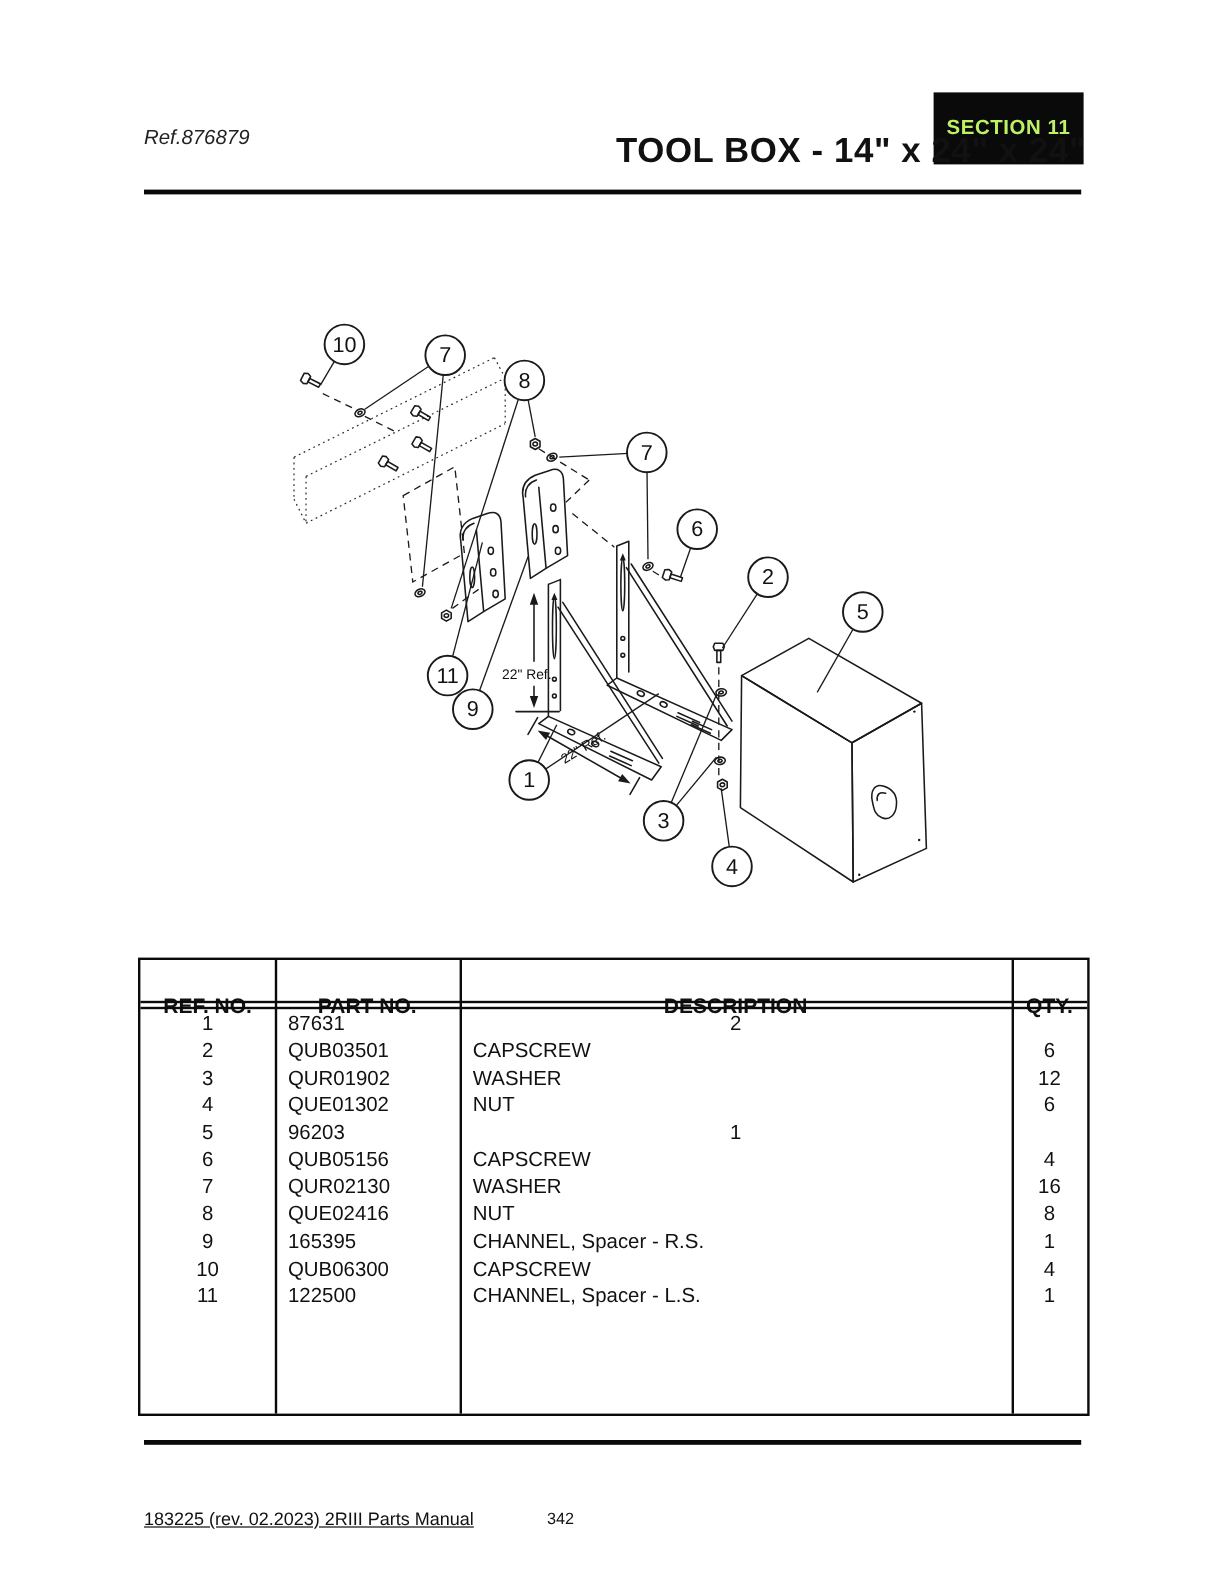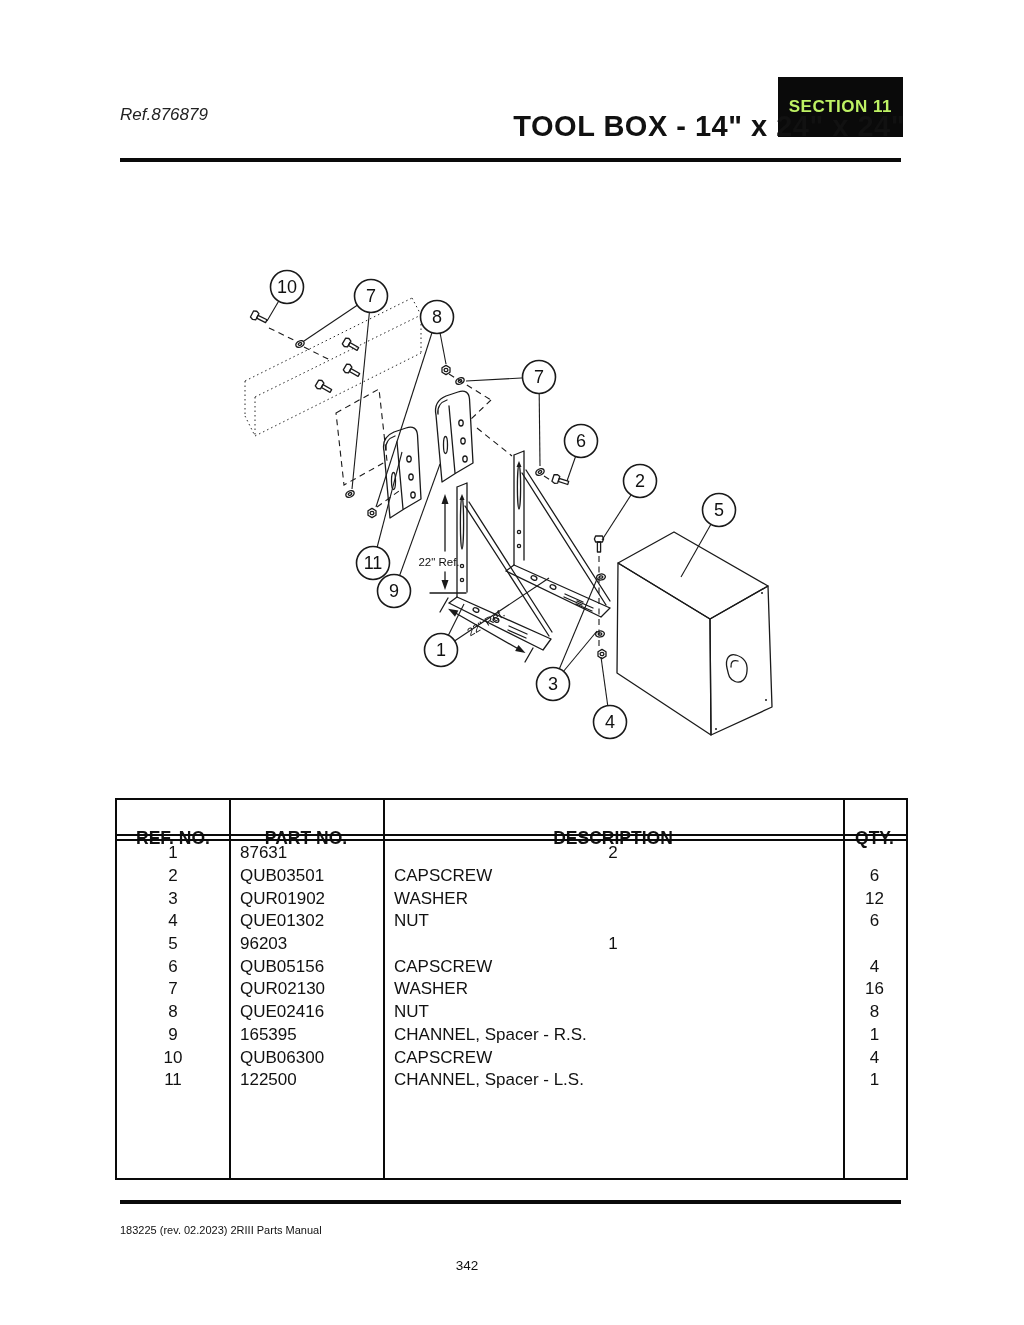--- a/index.html
+++ b/index.html
@@ -31,21 +31,21 @@
   .hline1{position:absolute;left:0;right:0;top:34px;height:1.5px;background:#0a0a0a;}
   .hline2{position:absolute;left:0;right:0;top:39px;height:1.5px;background:#0a0a0a;}
   .tbody{position:absolute;left:0;right:0;top:42px;}
   .trow{
     display:grid;grid-template-columns:112px 154px 460px 63px;
     height:22.7px;font-size:17px;align-items:center;
   }
   .c-ref,.c-qty{text-align:center;}
   .c-part,.c-desc{text-align:left;padding-left:11px;}
 
-  .footer-left{left:120px;top:1224px;font-size:11px;}
+  .footer-left{left:120px;top:1258px;font-size:15px;text-decoration:underline;}
   .footer-page{left:0;width:934px;top:1258px;text-align:center;font-size:13.5px;}
 
   
   .ln{stroke:#1a1a1a;stroke-width:1.3;fill:none;stroke-linejoin:round;stroke-linecap:round;}
   .phantom{stroke:#2a2a2a;stroke-width:1;fill:none;stroke-dasharray:1.5 3;}
   .dash{stroke:#1a1a1a;stroke-width:1.1;fill:none;stroke-dasharray:6 4.5;}
   .leader{stroke:#1a1a1a;stroke-width:1.1;}
   .co{fill:#fff;stroke:#1a1a1a;stroke-width:1.6;}
   .cotext{font-size:18px;fill:#111;text-anchor:middle;}
   .dimtext{font-size:11.5px;fill:#111;}

